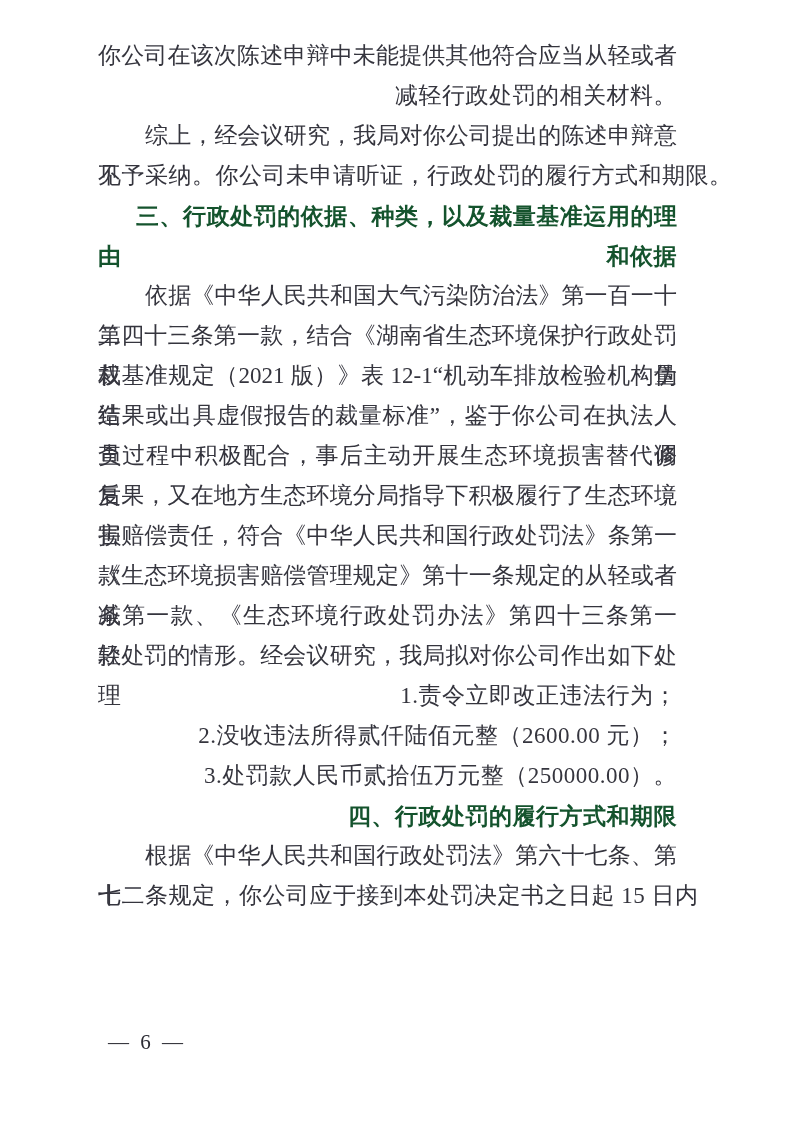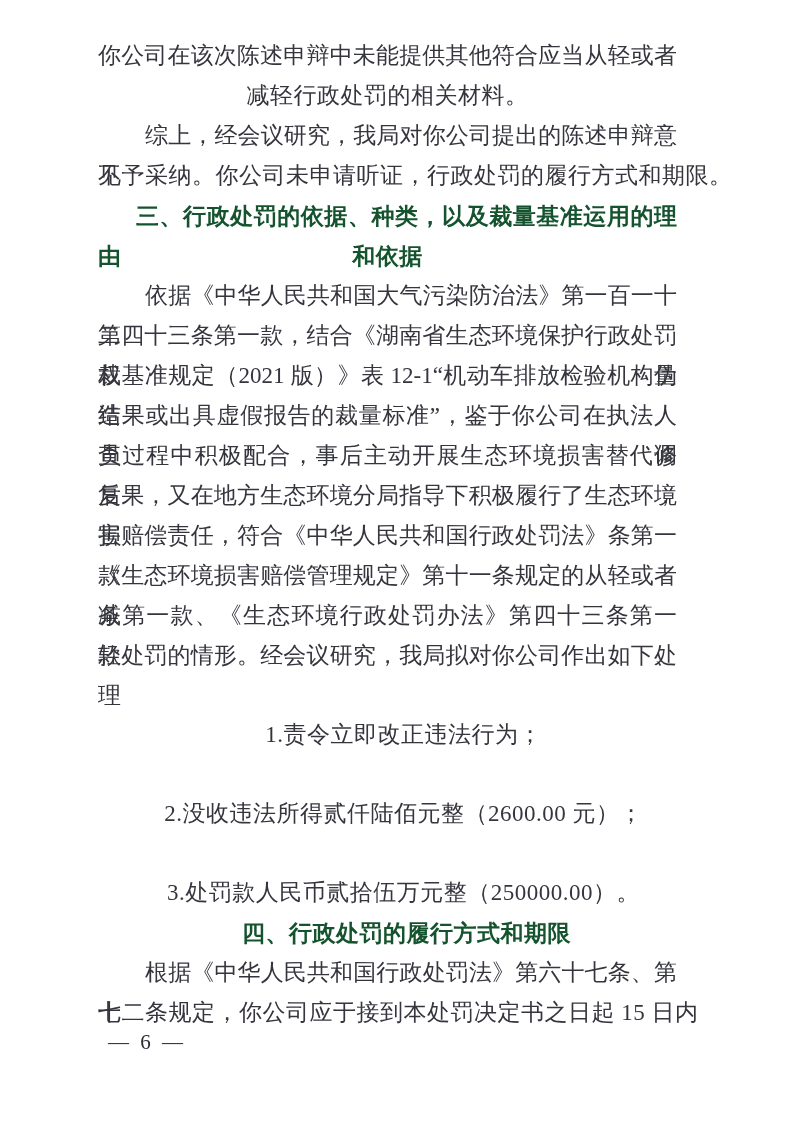--- a/index.html
+++ b/index.html
@@ -21,41 +21,41 @@
     position: absolute;
     left: 98px;
     top: 36px;
     width: 579px;
   }
   .line {
     font-size: 23px;
     line-height: 40px;
     height: 40px;
     white-space: nowrap;
-    text-align: center;
+    text-align: right;
     letter-spacing: 0.5px;
   }
   .line.justify {
     white-space: normal;
     text-align: justify;
     text-align-last: justify;
     -moz-text-align-last: justify;
     text-justify: inter-character;
     letter-spacing: 0;
   }
   .line.body { color: #35353e; }
   .line.heading {
     font-family: "Liberation Sans", "DejaVu Sans", sans-serif;
     font-weight: 700;
     color: #14532d;
   }
   .line.list { color: #35353e; }
   .line.indent.body    { text-indent: 47px; }
   .line.indent.heading { text-indent: 38px; }
-  .line.indent.list    { text-indent: 32px; margin-top: 39px; }
+  .line.indent.list    { text-indent: 32px; }
   .footer {
     position: absolute;
     left: 108px;
     top: 1028px;
     font-size: 21px;
     line-height: 28px;
     color: #2c2c34;
     letter-spacing: 3px;
     font-family: "Liberation Serif", "DejaVu Serif", serif;
   }

